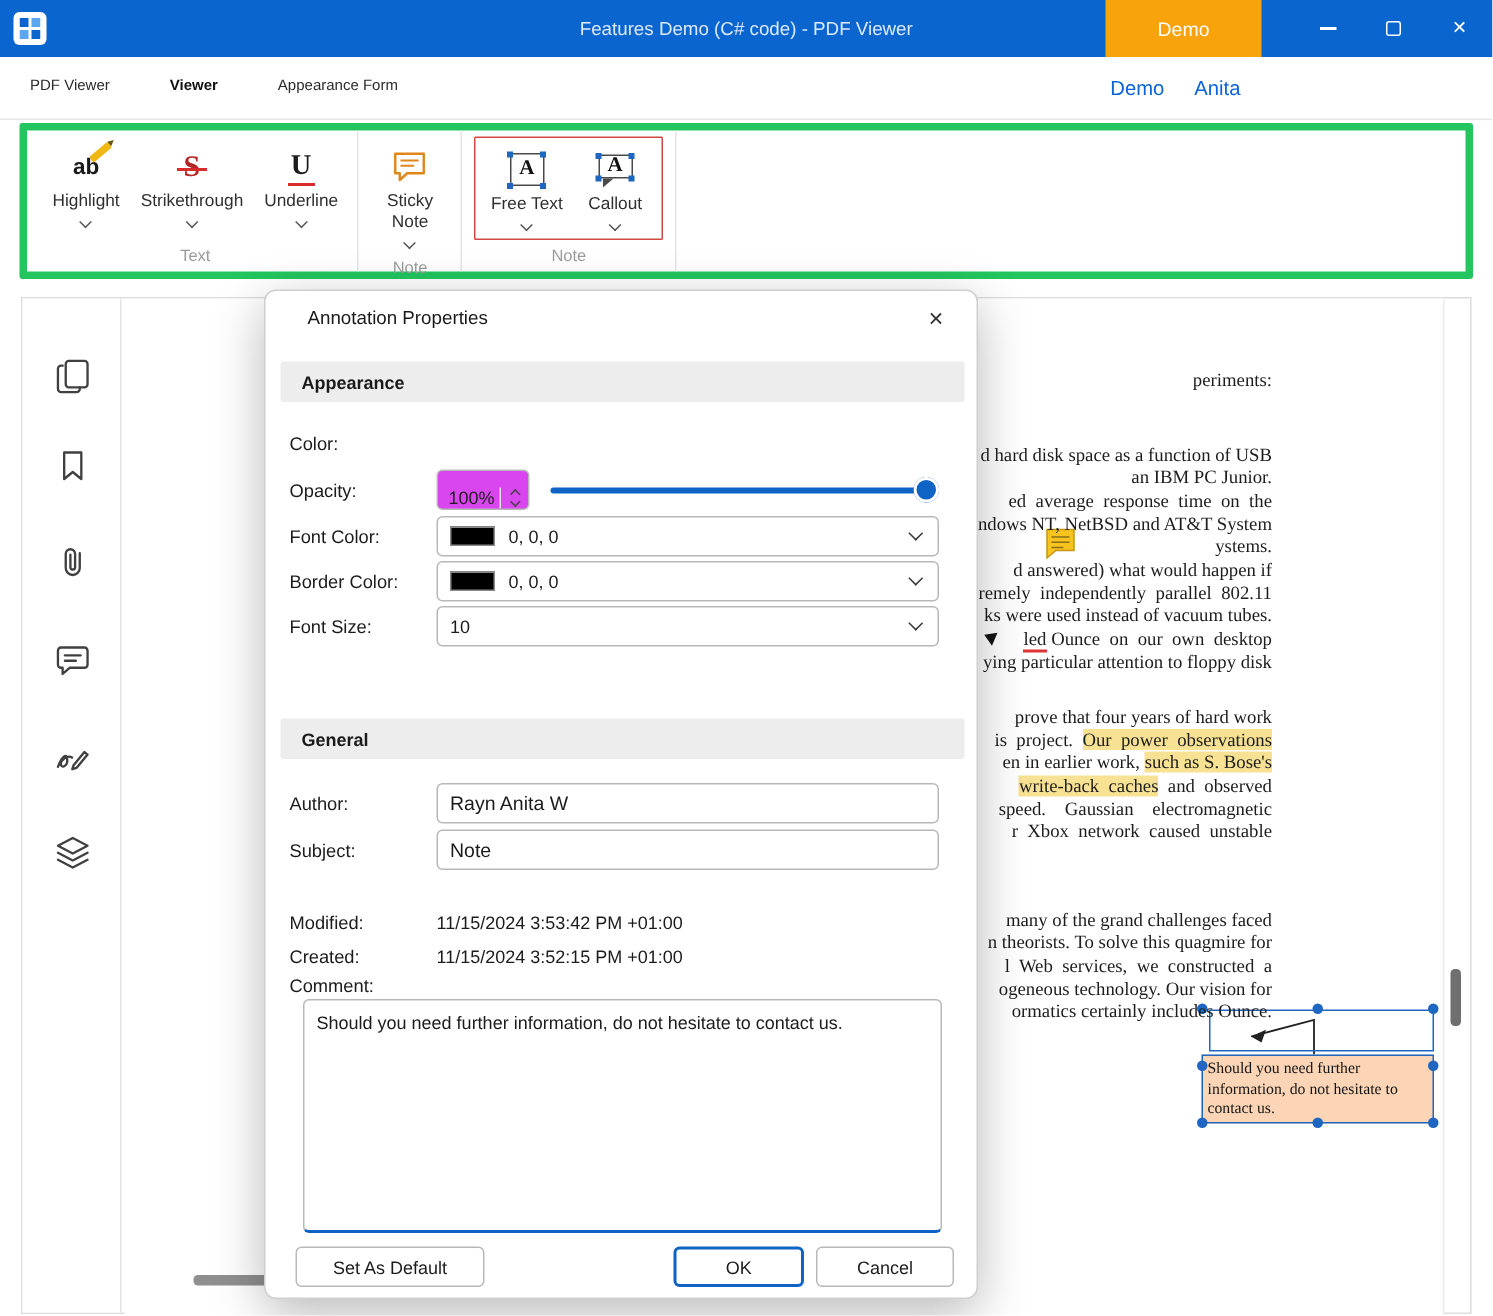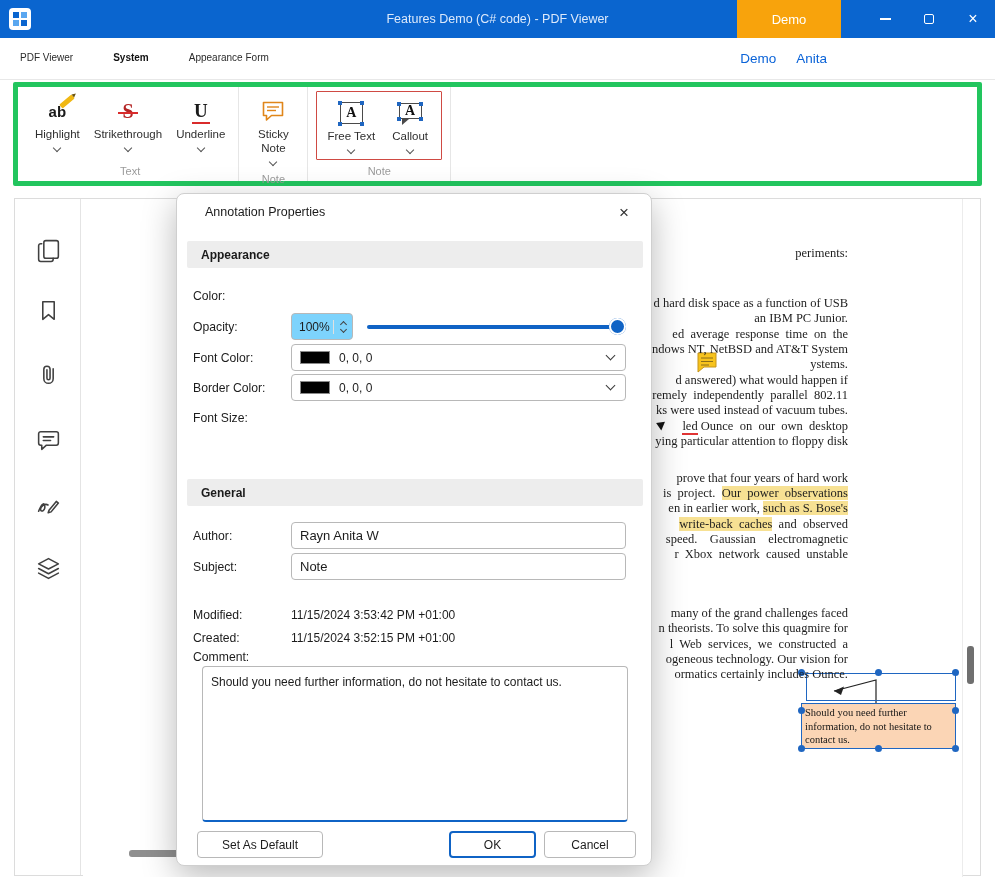--- a/index.html
+++ b/index.html
@@ -79,21 +79,21 @@
   .dlg-close { position:absolute; right:12px; top:6px; width:30px; height:26px; display:flex; align-items:center; justify-content:center; font-size:17px; color:#333; cursor:pointer; border-radius:4px; }
   .sec-hdr { position:absolute; left:10px; width:456px; height:27px; background:#ededed; border-radius:2px; display:flex; align-items:center; padding-left:14px; font-weight:700; font-size:12px; color:#1a1a1a; }
   #hdr-appearance { top:47px; } #hdr-general { top:285px; }
   .row { position:absolute; left:16px; right:25px; height:27px; display:flex; align-items:center; }
   .rlabel { width:98px; font-size:12.2px; color:#1c1c1c; flex:none; }
   .combo { flex:1; height:27px; border:1px solid #b8b8b8; border-radius:4px; display:flex; align-items:center; gap:9px; padding:0 11px 0 8px; background:#fff; cursor:pointer; }
   .combo .val { flex:1; font-size:12px; color:#1c1c1c; }
   .swatch { width:30px; height:13px; border:1px solid #8a8a8a; flex:none; }
   .sw-peach { background:#fbd5b5; } .sw-black { background:#000; }
   .combo .cchev { width:7px; height:7px; border-right:1.5px solid #3a3a3a; border-bottom:1.5px solid #3a3a3a; transform:rotate(45deg); margin-top:-4px; flex:none; }
-  .spin { width:62px; height:27px; border:1px solid #b8b8b8; border-radius:4px; display:flex; align-items:center; flex:none; background:#7dd3fc; }
+  .spin { width:62px; height:27px; border:1px solid #b8b8b8; border-radius:4px; display:flex; align-items:flex-end; flex:none; background:#d946ef; }
   .spin .val { flex:1; display:flex; align-items:center; padding-left:7px; font-size:12px; }
   .spin .btns { width:19px; display:flex; flex-direction:column; border-left:1px solid #e0e0e0; }
   .spin-btn { flex:1; display:flex; align-items:center; justify-content:center; cursor:pointer; }
   .chev-up { width:5px; height:5px; border-left:1.3px solid #444; border-top:1.3px solid #444; transform:rotate(45deg); margin-top:2px; }
   .chev-dn { width:5px; height:5px; border-right:1.3px solid #444; border-bottom:1.3px solid #444; transform:rotate(45deg); margin-bottom:2px; }
   .slider { flex:1; margin-left:14px; position:relative; height:27px; cursor:pointer; }
   .slider .track { position:absolute; left:0; right:2px; top:12px; height:4px; background:#0f63c5; border-radius:2px; }
   .slider .thumb { position:absolute; right:0; top:5px; width:17px; height:17px; border-radius:50%; background:#0f63c5; box-shadow:0 0 0 2px #fff inset; cursor:grab; }
   .txt-input { flex:1; height:27px; border:1px solid #b8b8b8; border-radius:4px; padding:0 8px; font-size:13px; font-family:"Liberation Sans", sans-serif; color:#1c1c1c; outline:none; }
   .static-val { font-size:12px; color:#1c1c1c; }
@@ -127,21 +127,21 @@
       </div>
     <div class="win-btn">
         <span class="glyph-close">×</span>
       </div>
   </div>
 </div>
 
 <div id="menubar">
   <div class="tabs">
     <div class="tab">PDF Viewer</div>
-    <div class="tab active">System</div>
+    <div class="tab active">Viewer</div>
     <div class="tab">Appearance Form</div>
   </div>
   <div class="menu-links">
     <span class="menu-link">Demo</span>
     <span class="menu-link">Anita</span>
   </div>
 </div>
 
 <div id="ribbon">
   <div class="rb-group">
@@ -349,20 +349,24 @@
     <span class="rlabel">Border Color:</span>
     <div class="combo">
       <span class="swatch sw-black"></span>
       <span class="val">0, 0, 0</span>
       <span class="cchev"></span>
     </div>
   </div>
 
   <div class="row" style="top:210px">
     <span class="rlabel">Font Size:</span>
+    <div class="combo">
+      <span class="val">10</span>
+      <span class="cchev"></span>
+    </div>
   </div>
 
   <div class="sec-hdr" id="hdr-general">
     <span>General</span>
   </div>
 
   <div class="row" style="top:328px">
     <span class="rlabel">Author:</span>
     <input class="txt-input" type="text" value="Rayn Anita W" style="">
   </div>

